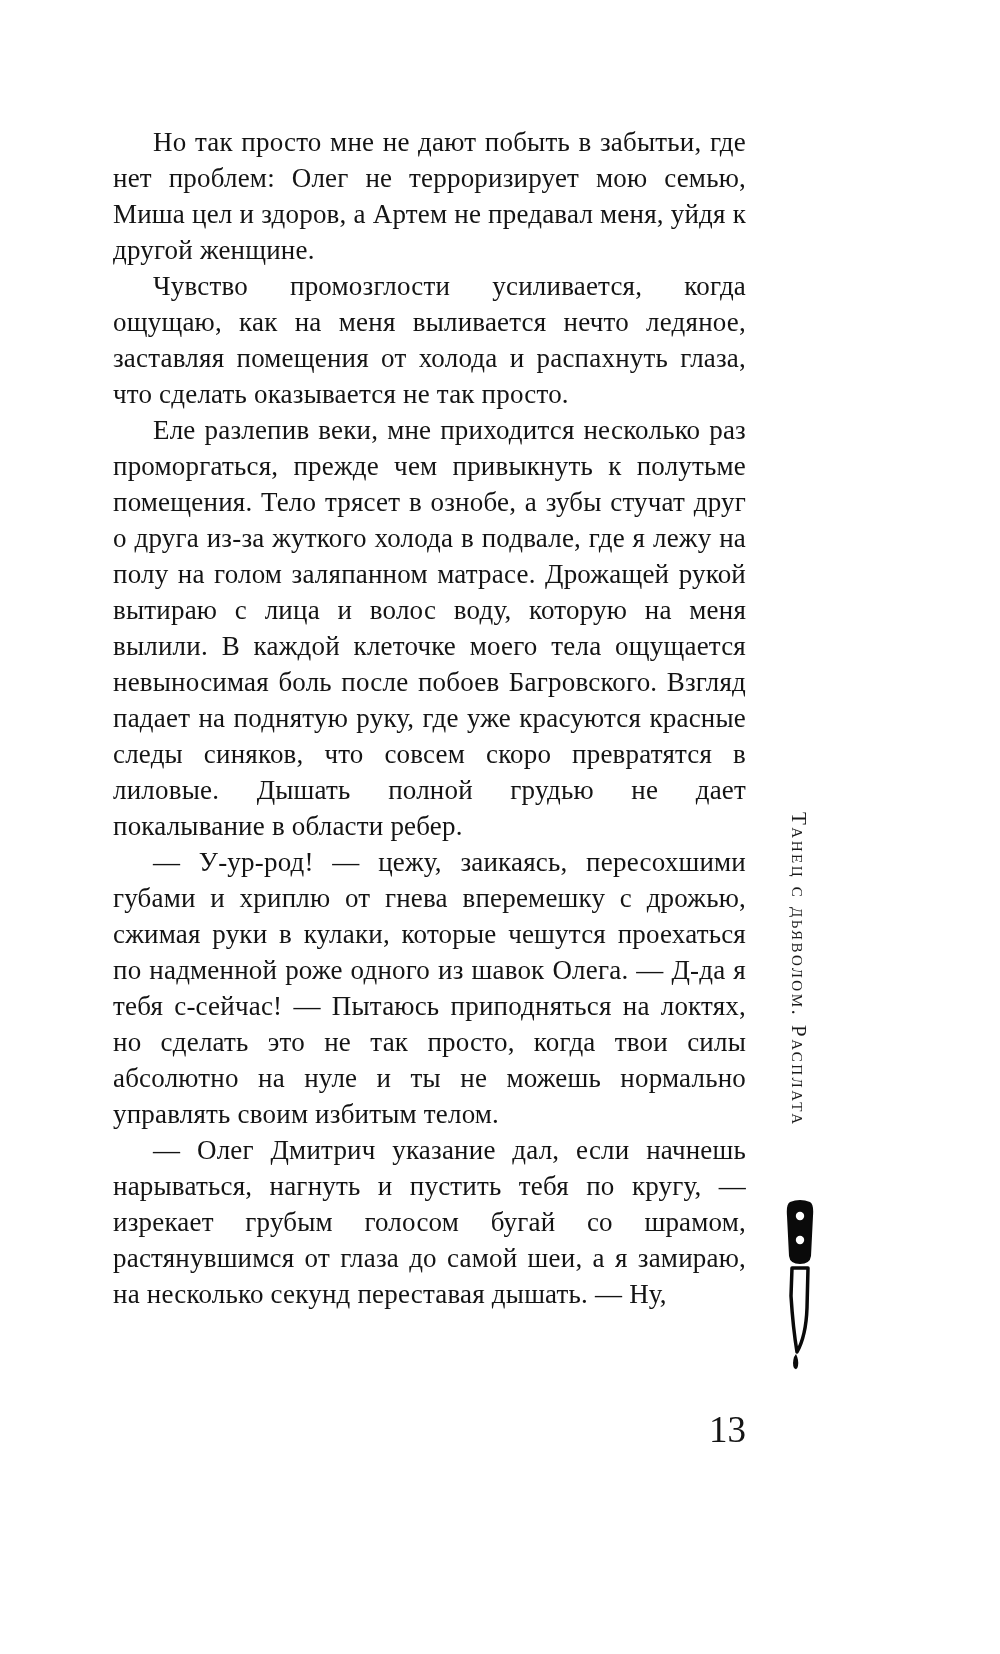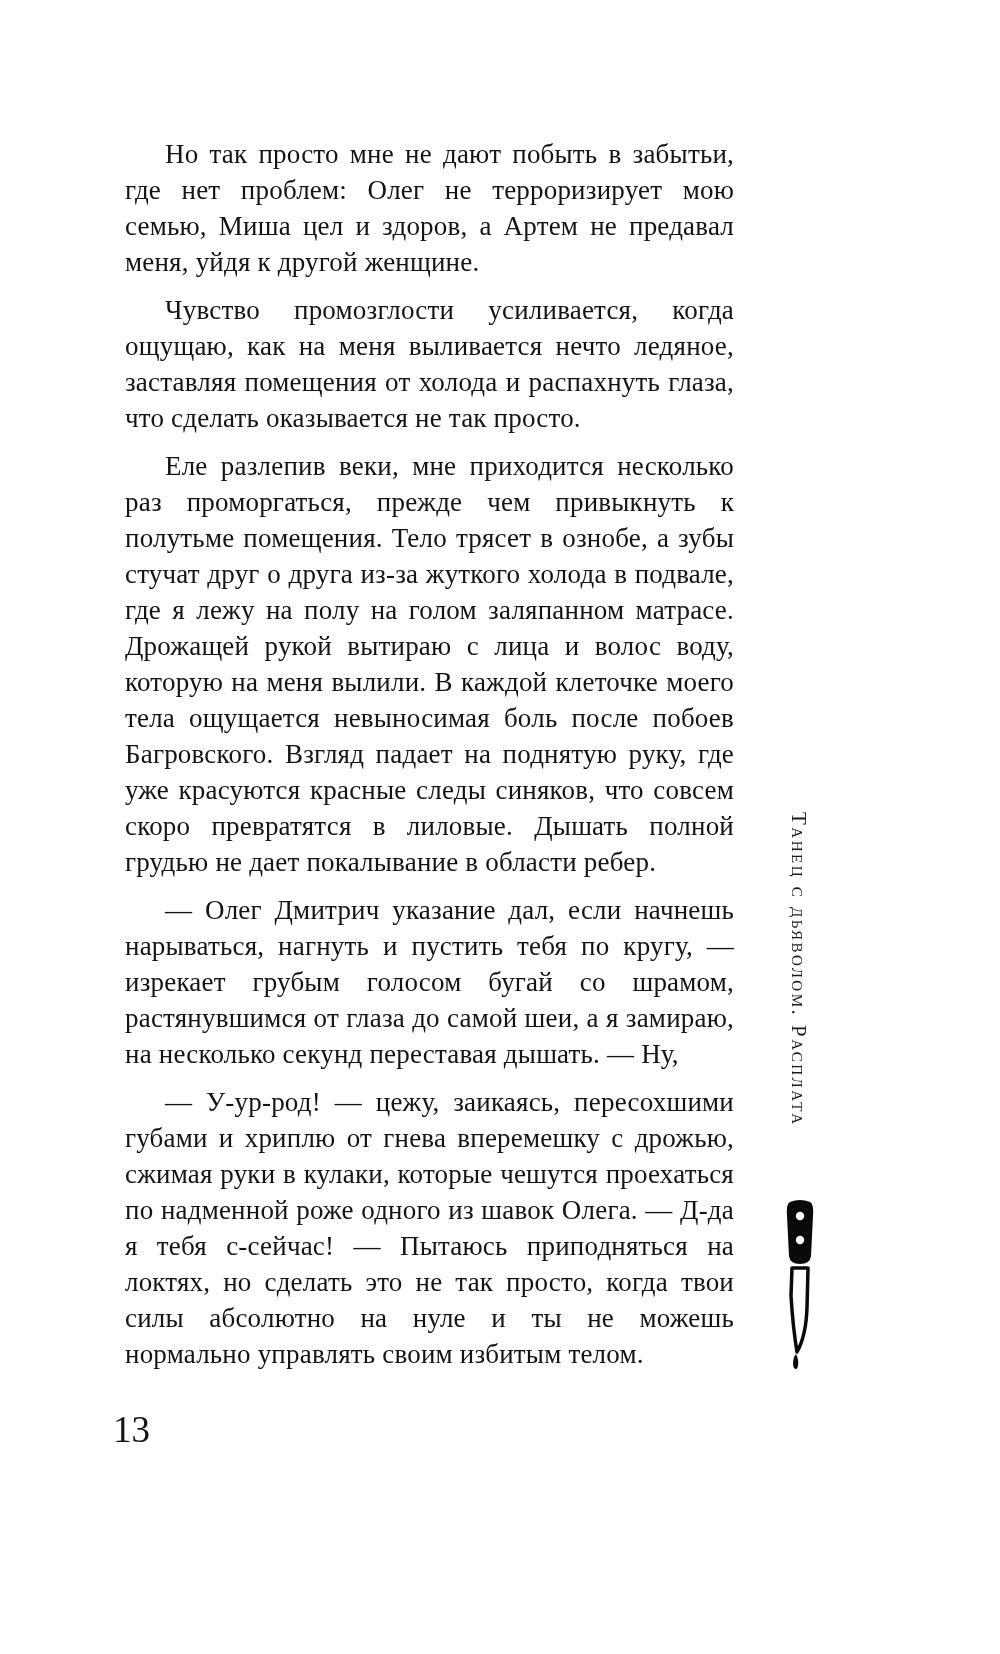--- a/index.html
+++ b/index.html
@@ -20,21 +20,21 @@
     position: absolute;
     left: 113px;
     top: 124px;
     width: 633px;
     font-size: 27px;
     line-height: 36px;
     text-align: justify;
     letter-spacing: 0.2px;
   }
   .text-block p {
-    margin: 12px;
+    margin: 0;
     text-indent: 40px;
     text-align: justify;
     text-align-last: left;
   }
   .side-title {
     position: absolute;
     left: 786px;
     top: 812px;
     height: 350px;
     writing-mode: vertical-rl;
@@ -50,36 +50,36 @@
     left: 778px;
     top: 1200px;
     width: 44px;
     height: 172px;
   }
   .page-number {
     position: absolute;
     left: 113px;
     width: 633px;
     top: 1408px;
-    text-align: left;
+    text-align: right;
     font-size: 37px;
     color: #141414;
   }
 </style>
 </head>
 <body>
 
 <div class="page">
 
   <div class="text-block">
     <p>Но так просто мне не дают побыть в забытьи, где нет проблем: Олег не терроризирует мою семью, Миша цел и здоров, а Артем не предавал меня, уйдя к другой женщине.</p>
     <p>Чувство промозглости усиливается, когда ощущаю, как на меня выливается нечто ледяное, заставляя помещения от холода и распахнуть глаза, что сделать оказывается не так просто.</p>
     <p>Еле разлепив веки, мне приходится несколько раз проморгаться, прежде чем привыкнуть к полутьме помещения. Тело трясет в ознобе, а зубы стучат друг о друга из-за жуткого холода в подвале, где я лежу на полу на голом заляпанном матрасе. Дрожащей рукой вытираю с лица и волос воду, которую на меня вылили. В каждой клеточке моего тела ощущается невыносимая боль после побоев Багровского. Взгляд падает на поднятую руку, где уже красуются красные следы синяков, что совсем скоро превратятся в лиловые. Дышать полной грудью не дает покалывание в области ребер.</p>
+    <p>— У-ур-род! — цежу, заикаясь, пересохшими губами и хриплю от гнева вперемешку с дрожью, сжимая руки в кулаки, которые чешутся проехаться по надменной роже одного из шавок Олега. — Д-да я тебя с-сейчас! — Пытаюсь приподняться на локтях, но сделать это не так просто, когда твои силы абсолютно на нуле и ты не можешь нормально управлять своим избитым телом.</p>
     <p>— Олег Дмитрич указание дал, если начнешь нарываться, нагнуть и пустить тебя по кругу, — изрекает грубым голосом бугай со шрамом, растянувшимся от глаза до самой шеи, а я замираю, на несколько секунд переставая дышать. — Ну,</p>
-    <p>— У-ур-род! — цежу, заикаясь, пересохшими губами и хриплю от гнева вперемешку с дрожью, сжимая руки в кулаки, которые чешутся проехаться по надменной роже одного из шавок Олега. — Д-да я тебя с-сейчас! — Пытаюсь приподняться на локтях, но сделать это не так просто, когда твои силы абсолютно на нуле и ты не можешь нормально управлять своим избитым телом.</p>
   </div>
 
   <div class="side-title">Танец с дьяволом. Расплата</div>
 
   <div class="knife">
     <svg viewBox="0 0 44 172" width="44" height="172" xmlns="http://www.w3.org/2000/svg" aria-hidden="true">
 
       <path d="M12,2 Q22,-2 32,2 Q36,4 35,16 L33,56 Q32,64 22,64 Q12,64 11,56 L9,16 Q8,4 12,2 Z" fill="#0a0a0a"></path>
       <circle cx="22" cy="16" r="4.2" fill="#ffffff"></circle>
       <circle cx="22" cy="40" r="4.2" fill="#ffffff"></circle>

